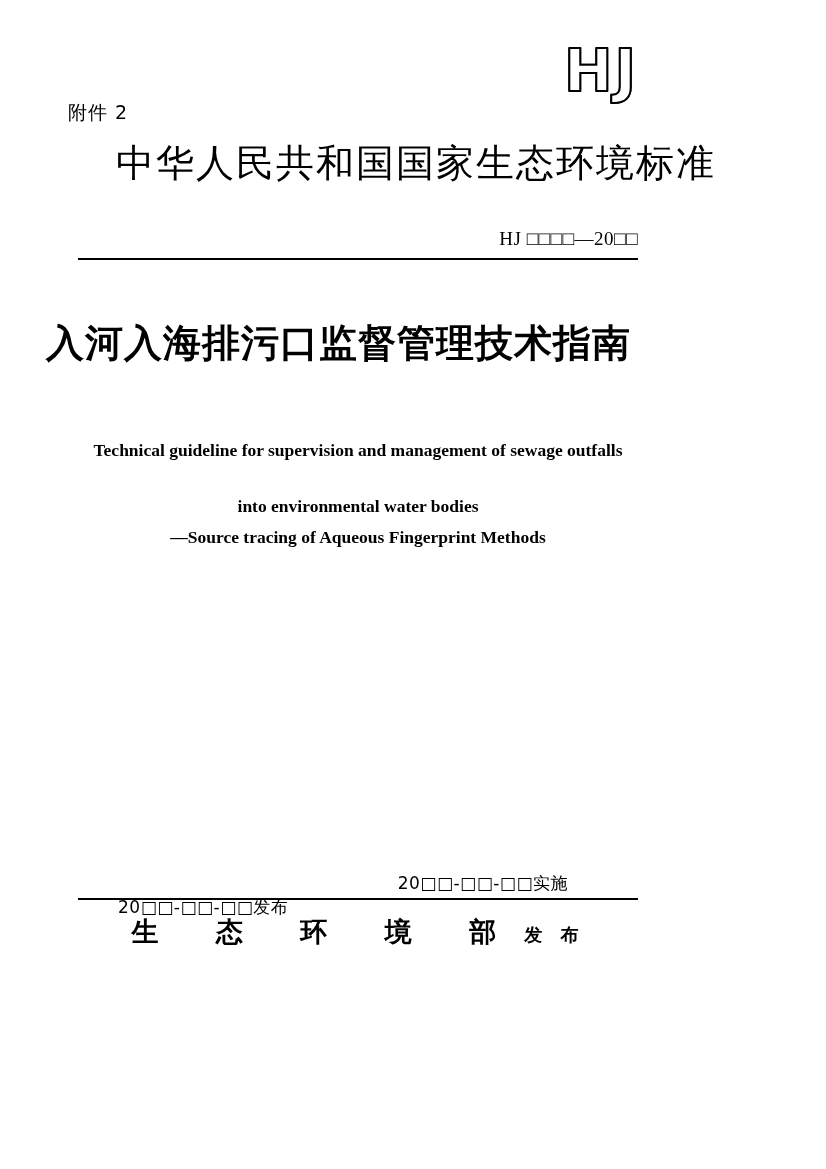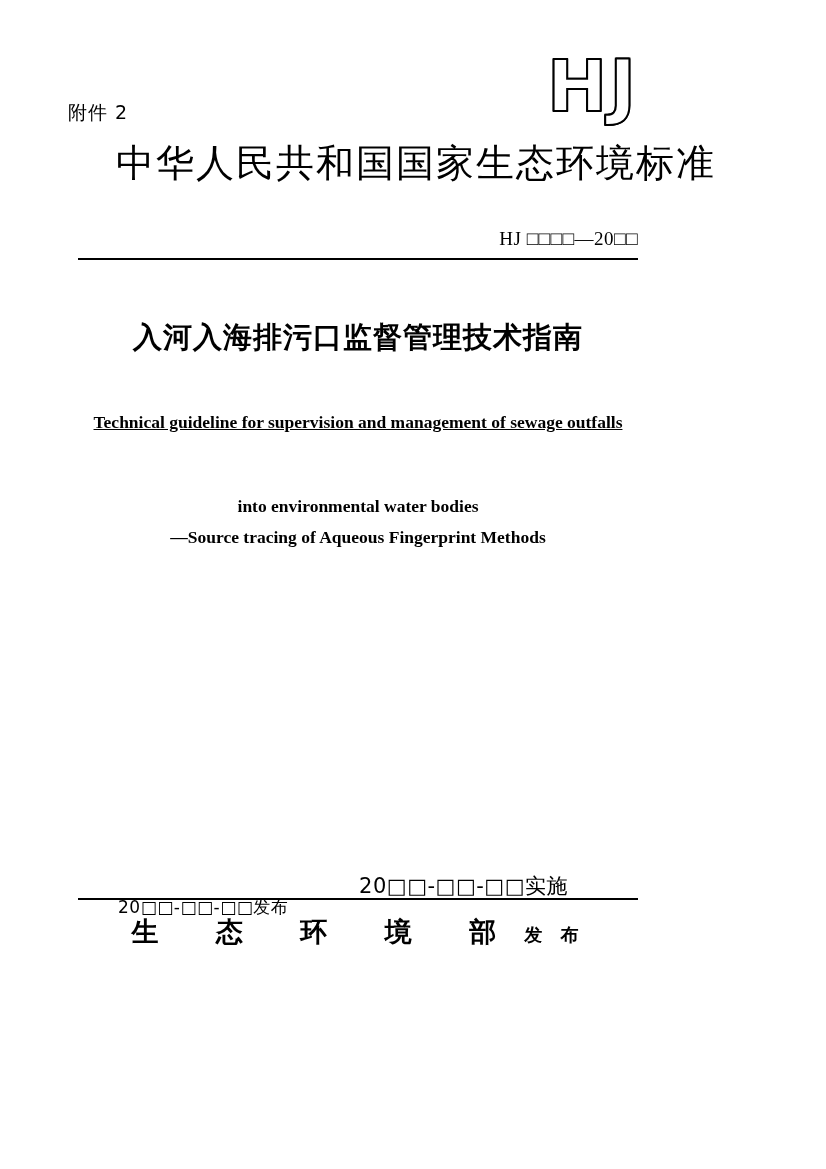--- a/index.html
+++ b/index.html
@@ -27,23 +27,23 @@
     left: 68px;
     top: 100px;
     font-family: "DejaVu Sans", sans-serif;
     font-size: 19px;
     letter-spacing: 1px;
   }
   
   .hj-mark {
     position: absolute;
     right: 78px;
-    top: 52px;
+    top: 44px;
     font-family: "DejaVu Sans", sans-serif;
-    font-size: 72px;
+    font-size: 58px;
     font-weight: 700;
     line-height: 0.95;
     letter-spacing: 2px;
     color: #ffffff;
     -webkit-text-stroke: 2px #000000;
     text-shadow:
       1px 0 0 #000, -1px 0 0 #000, 0 1px 0 #000, 0 -1px 0 #000;
   }
   
   .standard-title {
@@ -72,39 +72,39 @@
     left: 78px;
     right: 78px;
     top: 258px;
     border-top: 2px solid #000;
   }
   
   .doc-title-cn {
     position: absolute;
     left: 0;
     right: 0;
-    text-align: center;
     font-family: "DejaVu Sans", sans-serif;
     font-weight: 700;
-    font-size: 29px;
+    font-size: 38px;
     letter-spacing: 1px;
+    padding-left: 46px;
   }
   .doc-title-cn.line1 { top: 318px; }
   .doc-title-cn.line2 { top: 378px; }
   
   .doc-title-en {
     position: absolute;
     left: 0;
     right: 0;
     text-align: center;
     font-family: "Liberation Serif", serif;
     font-weight: 700;
     font-size: 17.5px;
   }
-  .doc-title-en.l1 { top: 412px; text-decoration: underline; }
+  .doc-title-en.l1 { top: 440px; }
   .doc-title-en.l2 { top: 484px; margin-top: 12px; }
   .doc-title-en.l3 { top: 527px; }
   .doc-subtitle-cn {
     position: absolute;
     left: 0;
     right: 0;
     top: 560px;
     text-align: center;
     font-family: "DejaVu Sans", sans-serif;
     font-size: 19px;
@@ -124,21 +124,21 @@
     font-family: "DejaVu Sans", sans-serif;
     font-size: 17px;
     letter-spacing: 0.5px;
     margin-top: 24px;
   }
   .effective-date {
     position: absolute;
     right: 148px;
     top: 872px;
     font-family: "DejaVu Sans", sans-serif;
-    font-size: 21px;
+    font-size: 17px;
     letter-spacing: 0.5px;
     text-align: center;
   }
   .issuer-row {
     position: absolute;
     left: 0;
     right: 0;
     top: 914px;
     text-align: center;
     white-space: nowrap;

